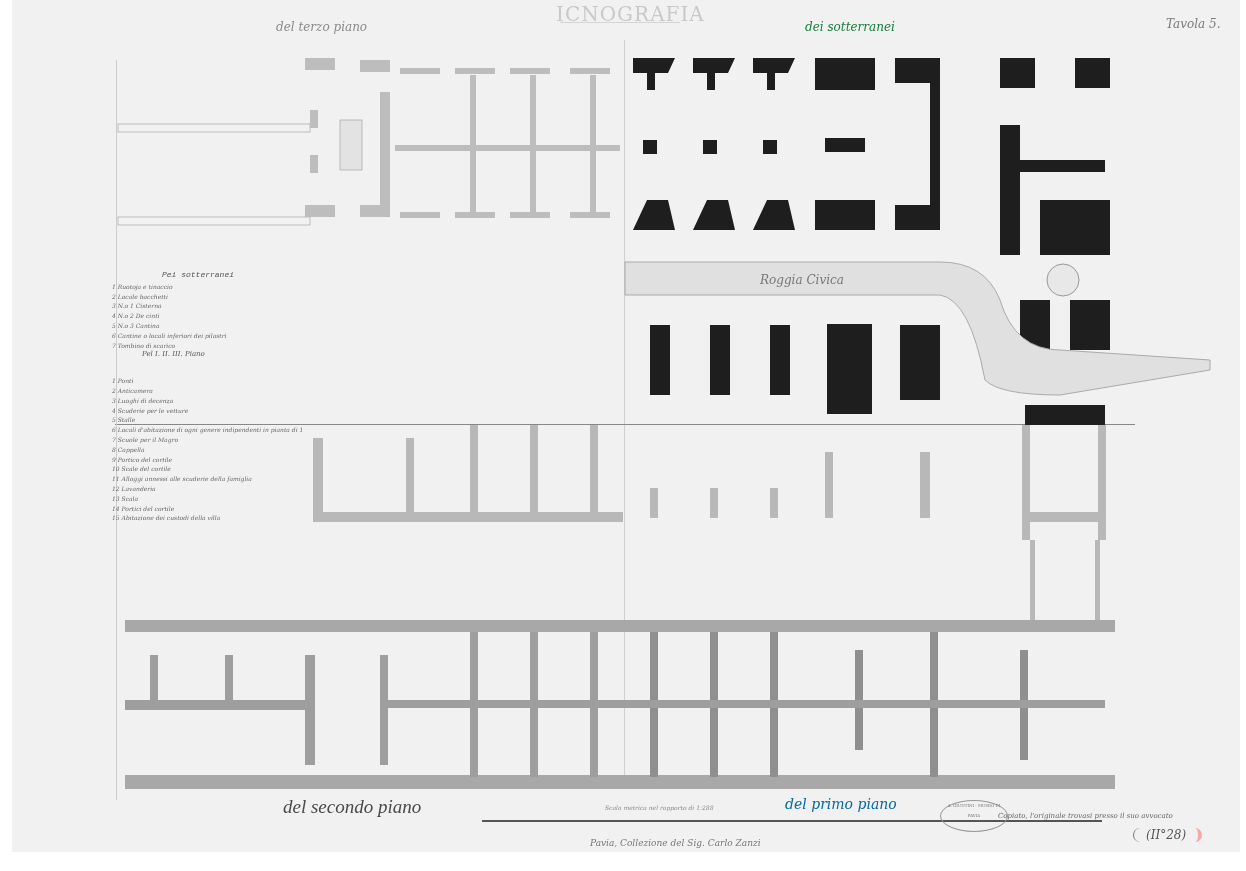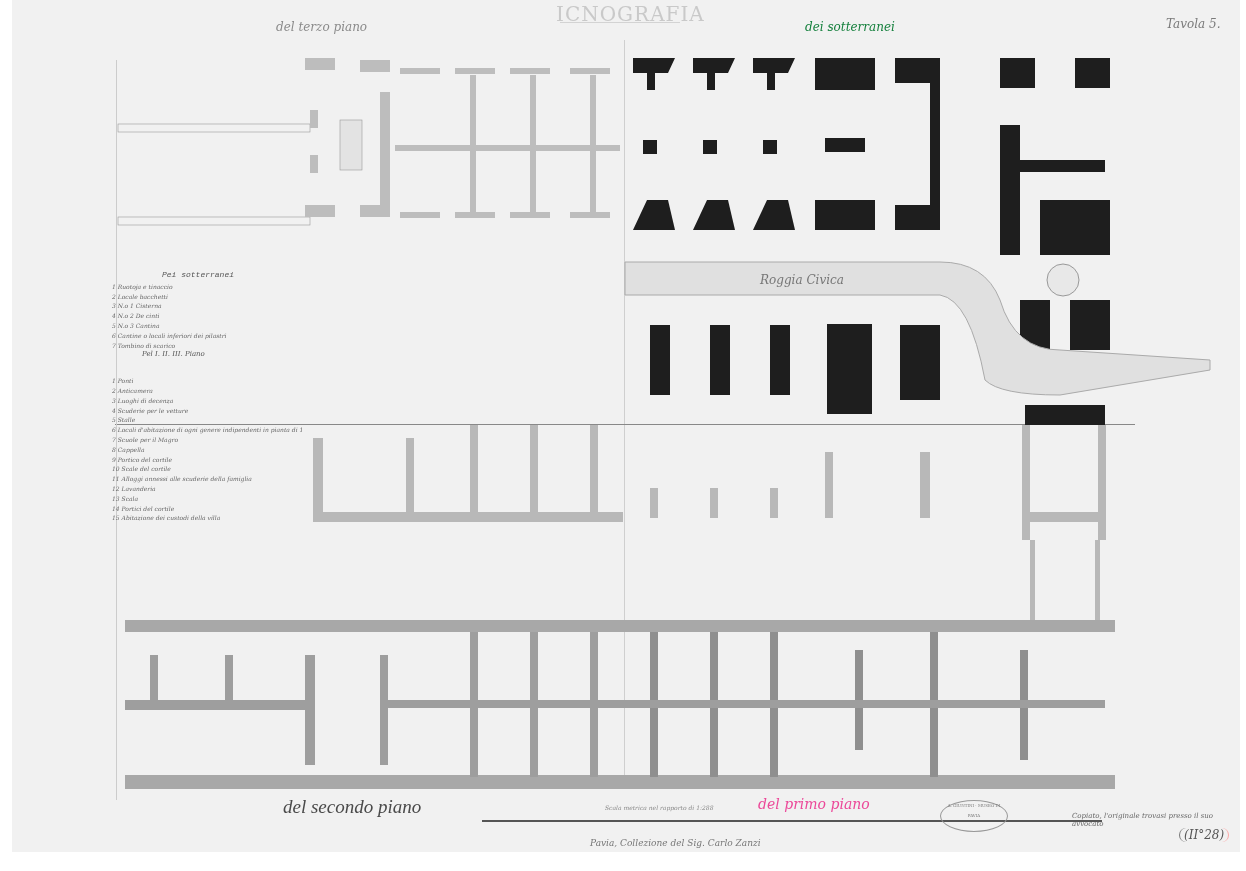--- a/index.html
+++ b/index.html
@@ -6,32 +6,32 @@
   body { width:1246px; height:871px; position:relative; overflow:hidden; font-family:"DejaVu Serif", serif; }
   .sheet { position:absolute; left:12px; top:0; width:1228px; height:852px; background:#f1f1f1; }
   .abs { position:absolute; }
   .title { left:556px; top:2px; font-family:"DejaVu Serif", serif; font-size:20px; color:#c9c9c9; letter-spacing:1px; }
   .title-rule { left:560px; top:22px; width:120px; height:1px; background:#d3d3d3; }
   .script { font-family:"DejaVu Serif", serif; font-style:italic; color:#6a6a6a; }
   .lbl-terzo { left:276px; top:20px; font-size:12px; color:#8a8a8a; }
   .lbl-sott { left:805px; top:20px; font-size:12px; color:#15803d; }
   .lbl-tav { left:1158px; top:17px; font-size:12px; color:#7a7a7a;margin-left:8px; }
   .lbl-secondo { left:283px; top:796px; font-size:19px; color:#4a4a4a;font-family:Liberation Serif, serif; }
-  .lbl-primo { left:758px; top:796px; font-size:14px; color:#ec4899; }
+  .lbl-primo { left:785px; top:796px; font-size:14px; color:#0369a1; }
   .lbl-roggia { left:760px; top:273px; font-size:12px; color:#777; }
   .legend { left:112px; top:270px; width:190px; font-size:6px; line-height:9.8px; color:#666; font-style:italic; }
   .legend h4 { margin:0 0 2px 50px; font-size:8px; font-weight:normal; color:#555;font-family:Liberation Mono, monospace; }
   .legend h5 { margin:0 0 16px 30px; font-size:7px; font-weight:normal; color:#555; }
   .legend div { white-space:nowrap; overflow:hidden; }
   .scale { left:482px; top:820px; width:620px; height:2px; background:#555; }
   .scale-cap { left:605px; top:804px; font-size:6px; color:#888; font-style:italic; }
   .sig { left:590px; top:838px; font-size:9px; color:#777; font-style:italic; }
   .stamp { left:940px; top:800px; width:66px; height:30px; border:1px solid #999; border-radius:50%; font-size:4px; color:#777; text-align:center; line-height:10px; }
-  .copy { left:1072px; top:812px; font-size:7px; color:#666; font-style:italic; }
-  .num { left:1133px; top:828px; font-size:12px; color:#555; font-style:italic; border-left:1px solid #777; border-right:1px solid #fca5a5; border-radius:8px; padding:0 4px;margin-left:46px; }
+  .copy { left:998px; top:812px; font-size:7px; color:#666; font-style:italic; }
+  .num { left:1133px; top:828px; font-size:12px; color:#555; font-style:italic; border-left:1px solid #777; border-right:4px solid #fca5a5; border-radius:8px; padding:0 12px; }
   .midline { left:624px; top:40px; width:1px; height:740px; background:#cfcfcf; }
   .hline { left:115px; top:424px; width:1020px; height:1px; background:#888; }
   .lline { left:116px; top:60px; width:1px; height:740px; background:#cccccc; }
 </style>
 </head>
 <body>
 
 <div class="sheet"></div>
 
 <div class="abs title">ICNOGRAFIA</div>

